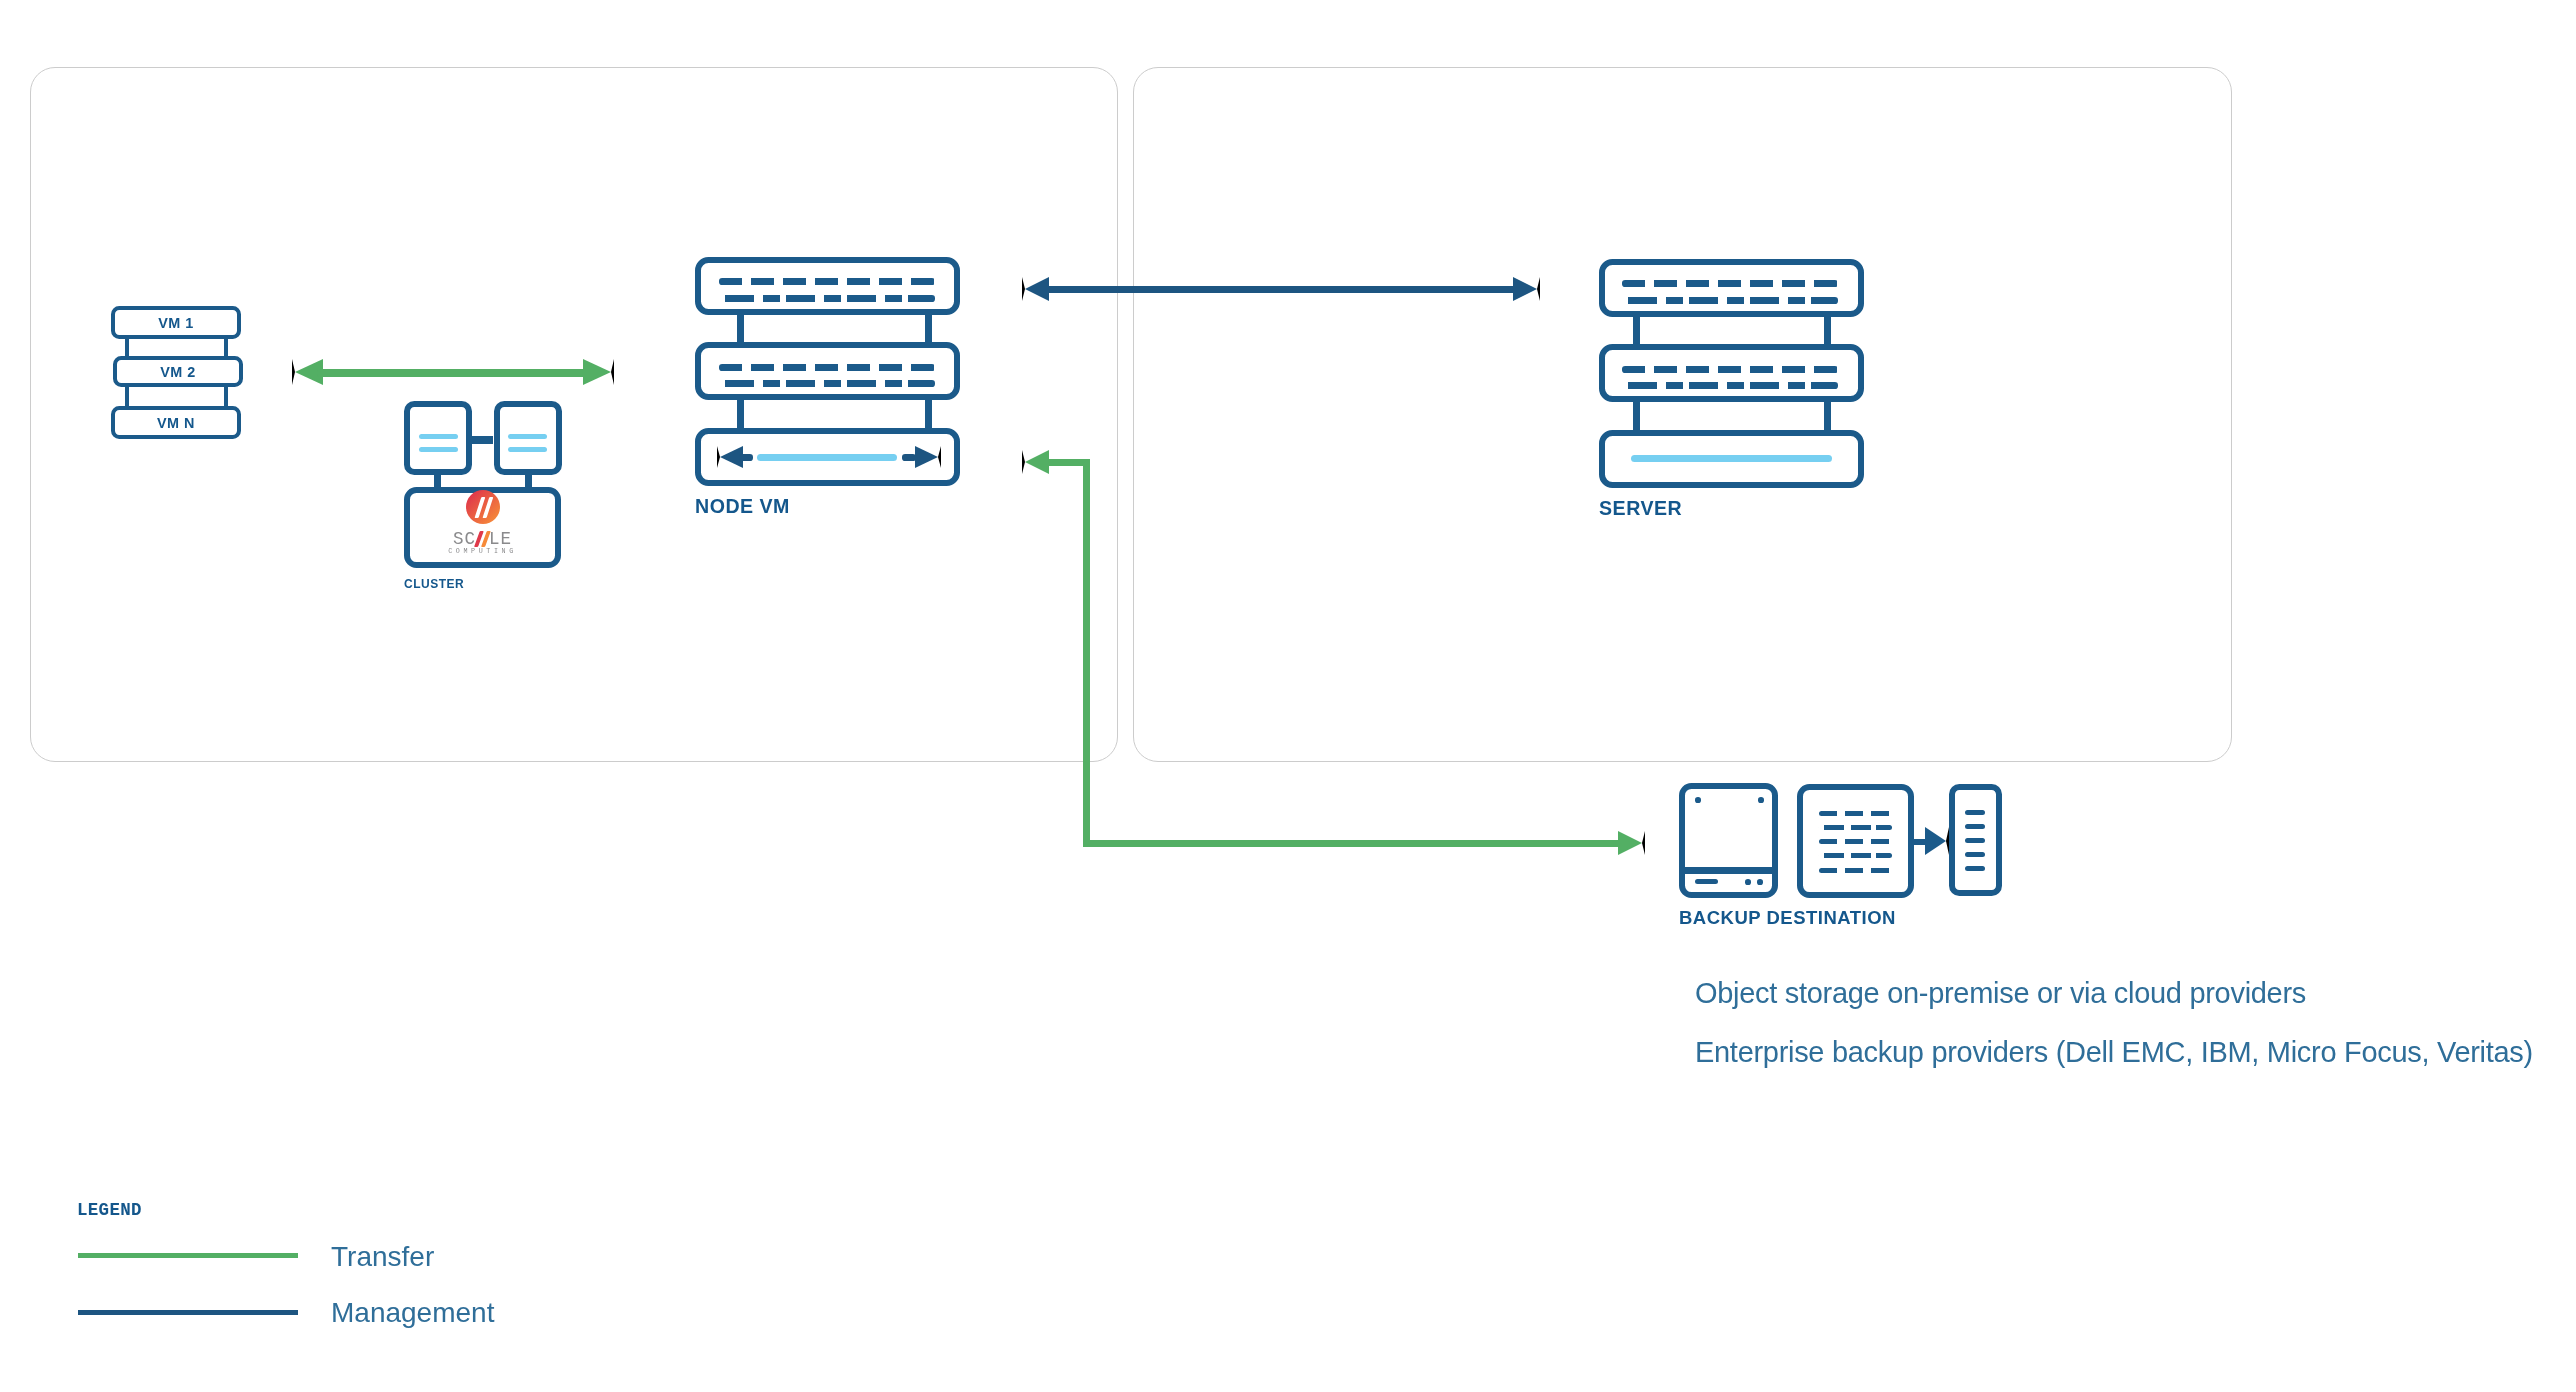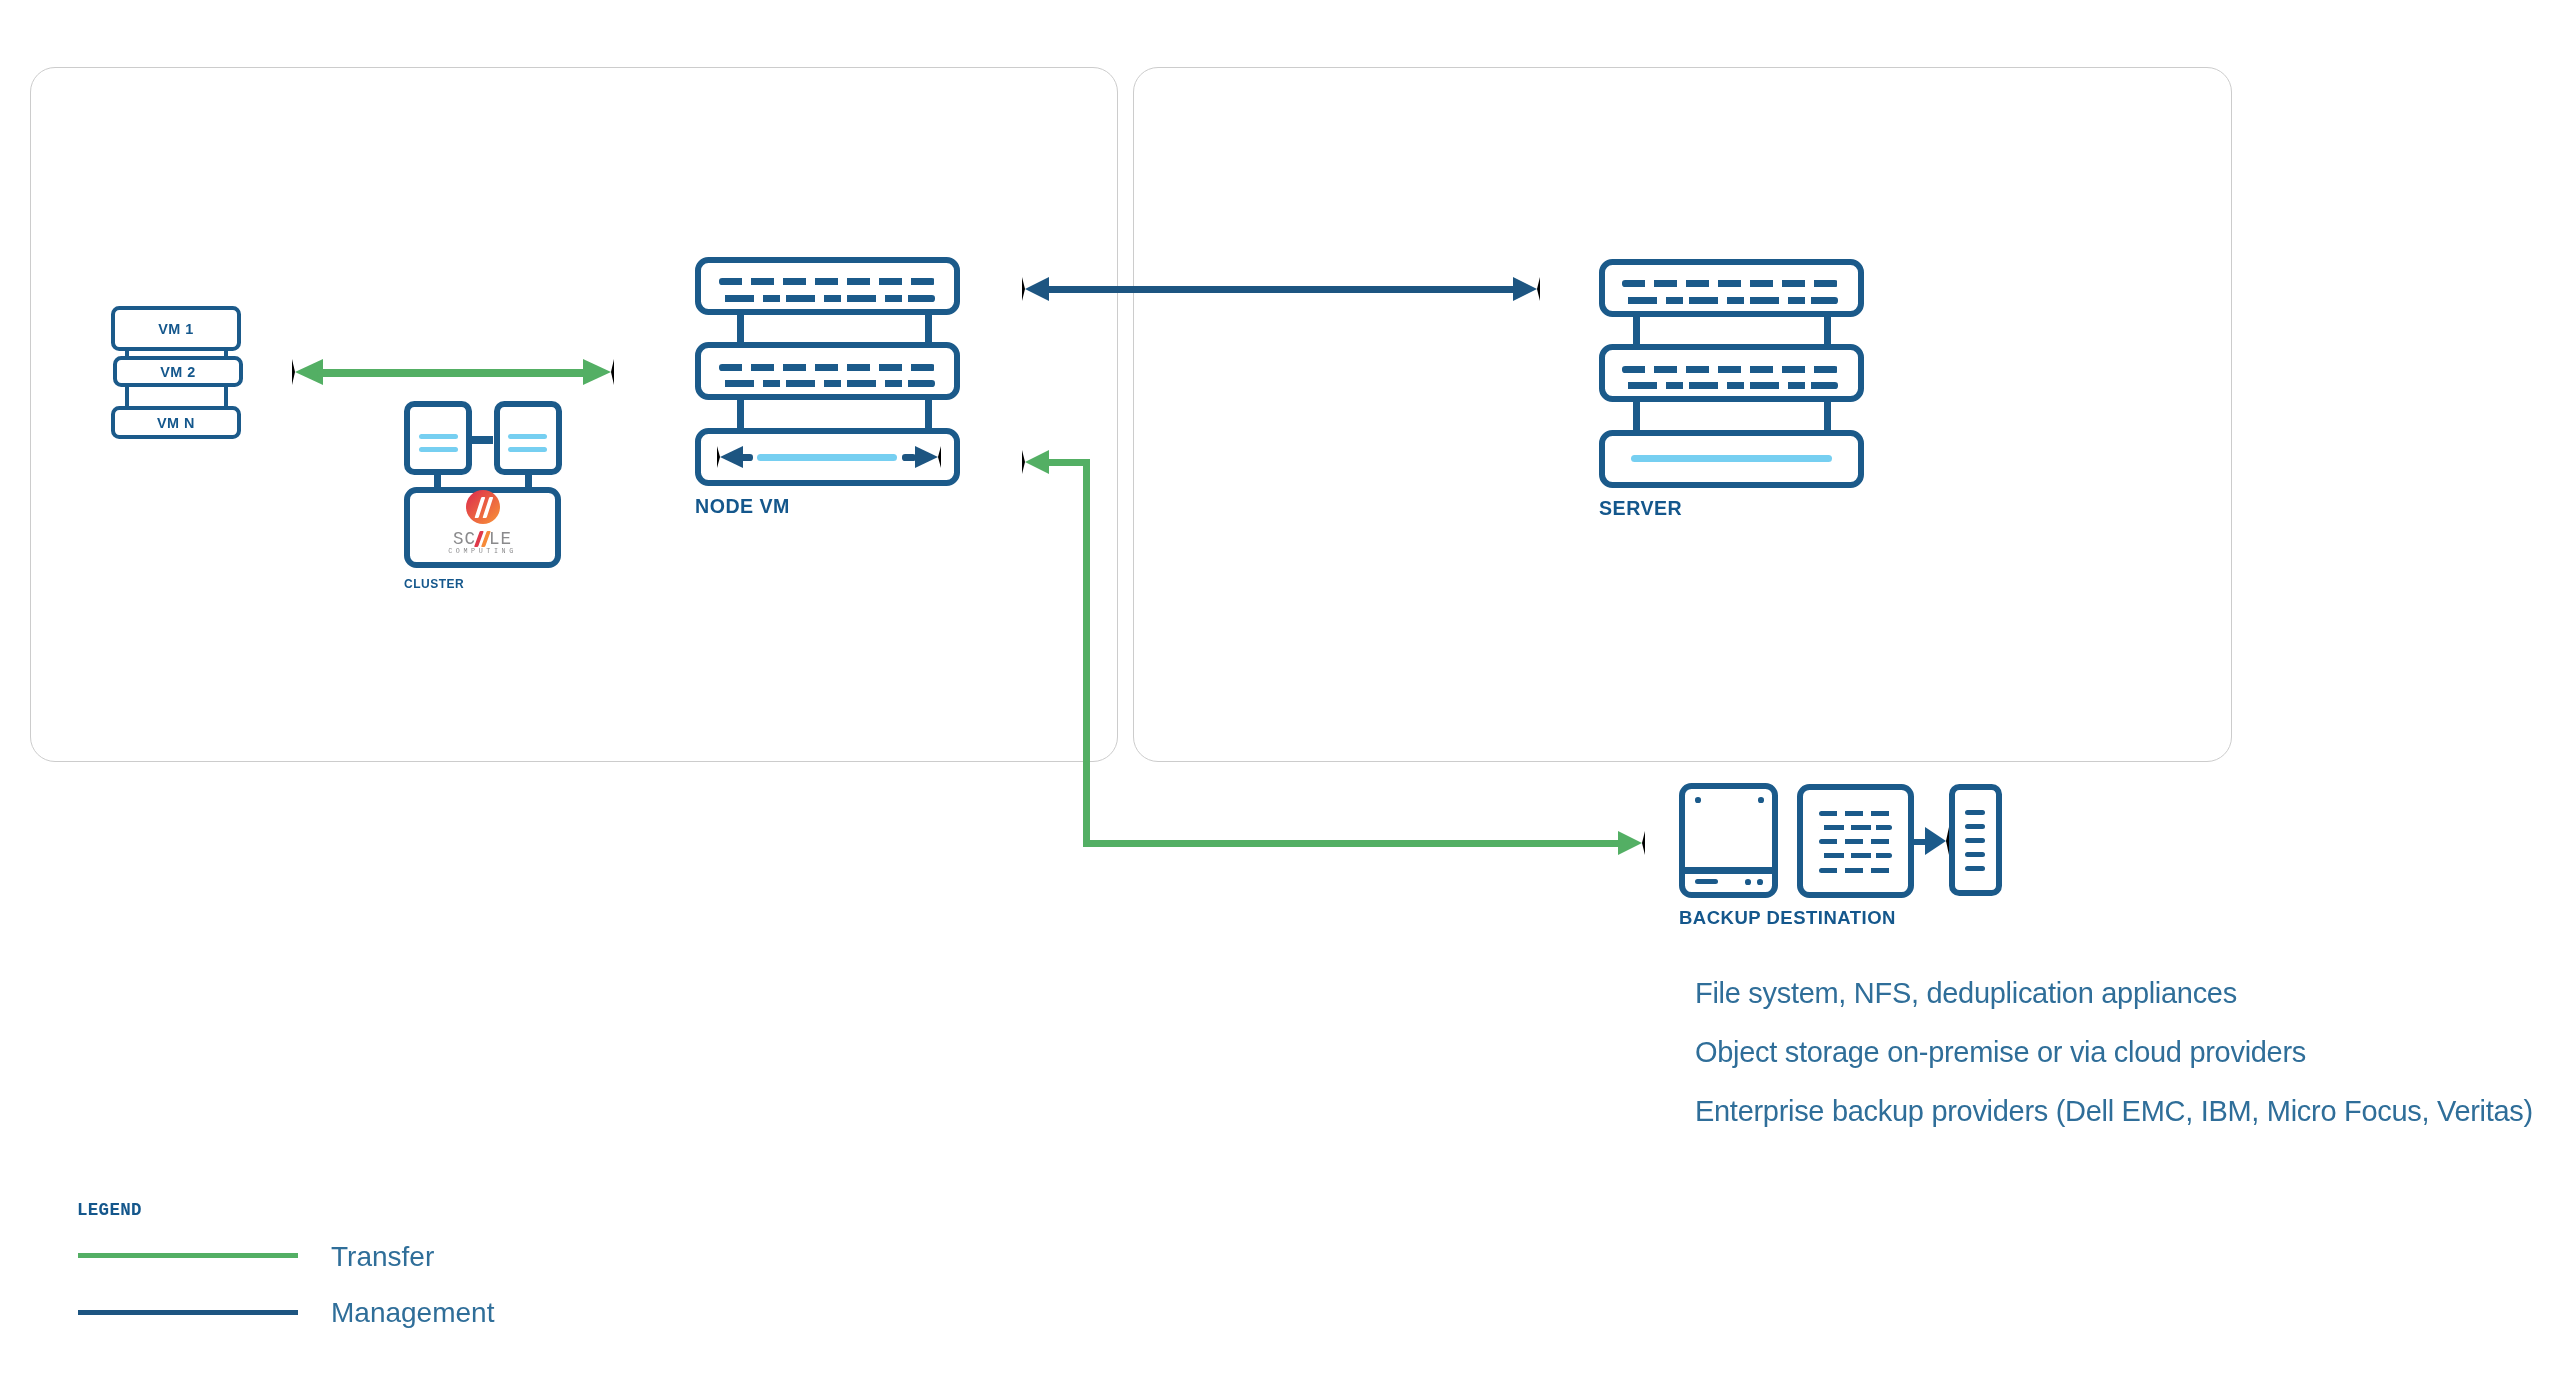--- a/index.html
+++ b/index.html
@@ -63,21 +63,21 @@
 </head>
 <body>
 
 <div id="canvas">
 
   <div class="panel" style="left:30px;top:67px;width:1086px;height:693px;"></div>
   <div class="panel" style="left:1133px;top:67px;width:1097px;height:693px;"></div>
 
   <div>
     <div class="vm-connector" style="left:125px;top:317px;width:103px;height:108px;"></div>
-    <div class="vm-slab" style="left:111px;top:306px;width:130px;height:45px;text-align:right;">
+    <div class="vm-slab" style="left:111px;top:306px;width:130px;height:33px;text-align:right;">
       <span>VM 1</span>
     </div>
     <div class="vm-slab" style="left:113px;top:356px;width:130px;height:31px;">
       <span>VM 2</span>
     </div>
     <div class="vm-slab" style="left:111px;top:406px;width:130px;height:33px;">
       <span>VM N</span>
     </div>
   </div>
 
@@ -187,21 +187,20 @@
     <div class="navy-bar" style="left:1965px;top:810px;width:19.6px;height:5.2px;background:var(--stroke);"></div>
     <div class="navy-bar" style="left:1965px;top:824px;width:19.6px;height:5.2px;background:var(--stroke);"></div>
     <div class="navy-bar" style="left:1965px;top:838px;width:19.6px;height:5.2px;background:var(--stroke);"></div>
     <div class="navy-bar" style="left:1965px;top:852px;width:19.6px;height:5.2px;background:var(--stroke);"></div>
     <div class="navy-bar" style="left:1965px;top:866px;width:19.6px;height:5.2px;background:var(--stroke);"></div>
 
     <div class="icon-label" style="left:1679px;top:907px;width:324px;font-size:18.5px;">BACKUP DESTINATION</div>
   </div>
 
   <div id="notes">
-    <div class="note-line">File system, NFS, deduplication appliances</div>
     <div class="note-line">Object storage on-premise or via cloud providers</div>
     <div class="note-line">Enterprise backup providers (Dell EMC, IBM, Micro Focus, Veritas)</div>
   </div>
 
   <div>
     <div class="abs" style="left:77px;top:1200px;font-size:17.5px;font-weight:bold;color:var(--label);letter-spacing:0.3px;">LEGEND</div>
     <div class="green-bar" style="left:78px;top:1253px;width:220px;height:5.2px;border-radius:0;"></div>
     <div class="legend-label" style="left:331px;top:1241px;">Transfer</div>
     <div class="navy-bar" style="left:78px;top:1310px;width:220px;height:5.2px;border-radius:0;"></div>
     <div class="legend-label" style="left:331px;top:1297px;">Management</div>

